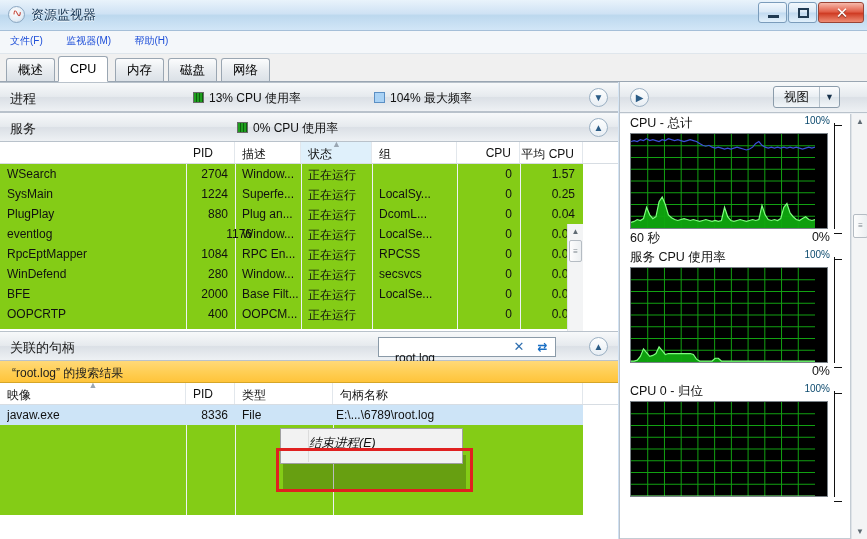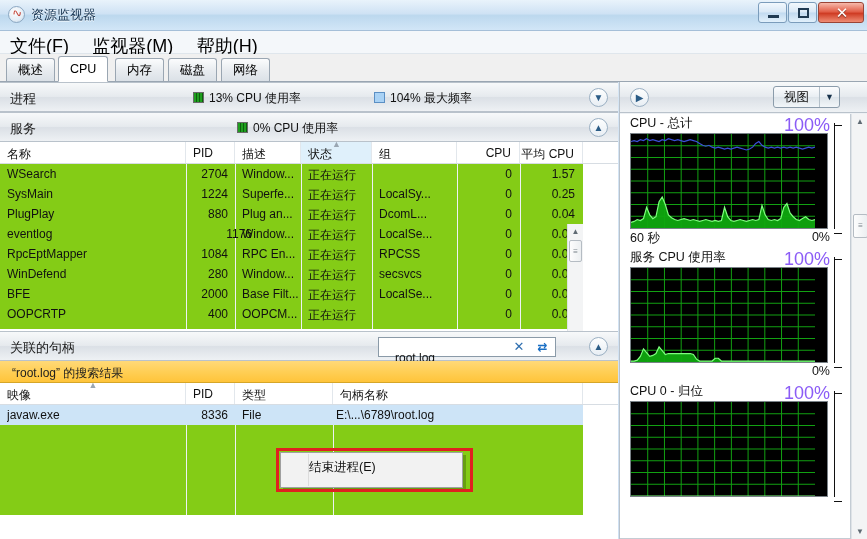--- a/index.html
+++ b/index.html
@@ -31,21 +31,21 @@
     background:linear-gradient(180deg,#f6b9ab 0%,#e2604a 45%,#cf3c24 55%,#ef8d75 100%);}
   .wb .min{position:absolute;left:9px;top:12px;width:11px;height:3px;background:#203a52;}
   .wb .max{position:absolute;left:9px;top:5px;width:11px;height:10px;border:2px solid #203a52;
     box-sizing:border-box;}
   .wb .xg{position:absolute;left:0;top:1px;width:46px;text-align:center;font-size:15px;
     font-weight:bold;color:#fff;text-shadow:0 1px 1px rgba(0,0,0,.45);}
 
   
   .menubar{position:absolute;left:0;top:31px;width:867px;height:22px;
     background:#f4f7fa;border-bottom:1px solid #dfe6ec;}
-  .menubar span{display:inline-block;padding:3px 10px 0 10px;font-size:18px;color:#000000;}
+  .menubar span{display:inline-block;padding:3px 10px 0 10px;font-size:10px;color:#1d4ed8;}
 
   
   .tabstrip{position:absolute;left:0;top:54px;width:867px;height:28px;
     background:#f0f0f0;}
   .tabstrip::after{content:"";position:absolute;left:0;bottom:0;width:867px;height:1px;background:#9aa6b2;}
   .tab{position:absolute;bottom:1px;height:23px;box-sizing:border-box;
     border:1px solid #9aa6b2;border-bottom:none;border-radius:3px 3px 0 0;
     background:linear-gradient(180deg,#fbfcfd 0%,#e7ebef 55%,#dbe1e7 100%);
     padding:3px 11px 0 11px;font-size:12.5px;color:#000;white-space:nowrap;}
   .tab.active{bottom:0;height:26px;padding-top:5px;background:#fff;border-bottom:1px solid #fff;z-index:3;}
@@ -122,21 +122,21 @@
     background:linear-gradient(180deg,#fcfdfe 0%,#e9eef3 48%,#dde4ea 52%,#f2f6f9 100%);}
   .viewbtn .vlbl{padding:0 10px;font-size:12.5px;color:#111;}
   .viewbtn .vsep{width:1px;height:20px;background:#b4c0ca;}
   .viewbtn .vcar{width:19px;text-align:center;font-size:9px;color:#16314a;}
 
   .graphs{position:absolute;left:0;top:32px;width:231px;height:425px;overflow:hidden;
     background:#fff;box-sizing:border-box;border:1px solid #c4ccd4;border-top:none;border-left:none;}
   .gblock{position:relative;}
   .gcap{position:relative;height:19px;}
   .gcap .gt{position:absolute;left:10px;top:1px;font-size:12.5px;color:#111;white-space:nowrap;}
-  .gcap .gm{position:absolute;right:20px;top:1px;font-size:18px;color:#8b5cf6;}
+  .gcap .gm{position:absolute;right:20px;top:1px;font-size:10px;color:#0c4a6e;}
   .gcap .tick{position:absolute;right:8px;top:11px;width:8px;height:1px;background:#111;}
   .gplot{position:relative;margin:0 22px 0 10px;background:#000;border:1px solid #7a8288;
     box-sizing:border-box;overflow:hidden;}
   .grail{position:absolute;right:15px;width:1px;background:#111;}
   .gfoot{position:relative;height:19px;}
   .gfoot .gl{position:absolute;left:10px;top:1px;font-size:12.5px;color:#111;}
   .gfoot .gr{position:absolute;right:20px;top:1px;font-size:12.5px;color:#111;}
   .gfoot .tick{position:absolute;right:8px;top:4px;width:8px;height:1px;background:#111;}
   .rsb{position:absolute;right:0;top:32px;width:17px;height:425px;box-sizing:border-box;
     background:#f3f4f5;border-left:1px solid #dfe3e7;}
@@ -199,21 +199,20 @@
 
     <div class="section-bar">
       <div class="sname">服务</div>
       <div class="stat" style="left:193px;padding-left:44px;">
         <span class="swatch green"></span><span>0% CPU 使用率</span>
       </div>
       <div class="chev">▲</div>
     </div>
 
     <div class="colhead">
-      <div class="ch" style="left:0;width:186px;"><span class="lbl">名称</span></div>
       <div class="ch" style="left:186px;width:49px;"><span class="lbl">PID</span></div>
       <div class="ch" style="left:235px;width:66px;"><span class="lbl">描述</span></div>
       <div class="ch sorted" style="left:301px;width:71px;"><span class="lbl">状态</span><span class="sortmark">▲</span></div>
       <div class="ch" style="left:372px;width:85px;"><span class="lbl">组</span></div>
       <div class="ch r" style="left:457px;width:63px;"><span>CPU</span></div>
       <div class="ch r" style="left:520px;width:63px;"><span>平均 CPU</span></div>
     </div>
 
     <div class="rowarea" id="svc-rows" style="height:165px;width:583px;">
         <div class="vline" style="left: 186px;"></div>
@@ -458,19 +457,19 @@
         </div>
       </div>
     <div class="rsb">
       <div class="arr up" style="position:absolute;left:0;top:0;width:16px;height:15px;text-align:center;font-size:8px;color:#5f6a73;line-height:15px;">▲</div>
       <div class="thumb" style="position:absolute;left:1px;top:100px;width:13px;height:22px;border:1px solid #b5bcc3;background:linear-gradient(90deg,#fdfdfd,#eceff1);border-radius:2px;font-size:8px;color:#7a838b;text-align:center;line-height:22px;">≡</div>
       <div class="arr dn" style="position:absolute;left:0;bottom:0;width:16px;height:15px;text-align:center;font-size:8px;color:#5f6a73;line-height:15px;">▼</div>
     </div>
   </div>
 
   <div class="ctxshadow" style="left:283px;top:455px;width:183px;height:36px;"></div>
-  <div class="ctxmenu" style="left:280px;top:452px;width:183px;height:36px;">
+  <div class="ctxmenu" style="left:280px;top:428px;width:183px;height:36px;font-style:italic;">
     <div class="gutter"></div>
     <div class="mi">结束进程(E)</div>
   </div>
   <div class="redbox" style="left:276px;top:448px;width:197px;height:44px;"></div>
 
 </div>
 
 </body></html>

